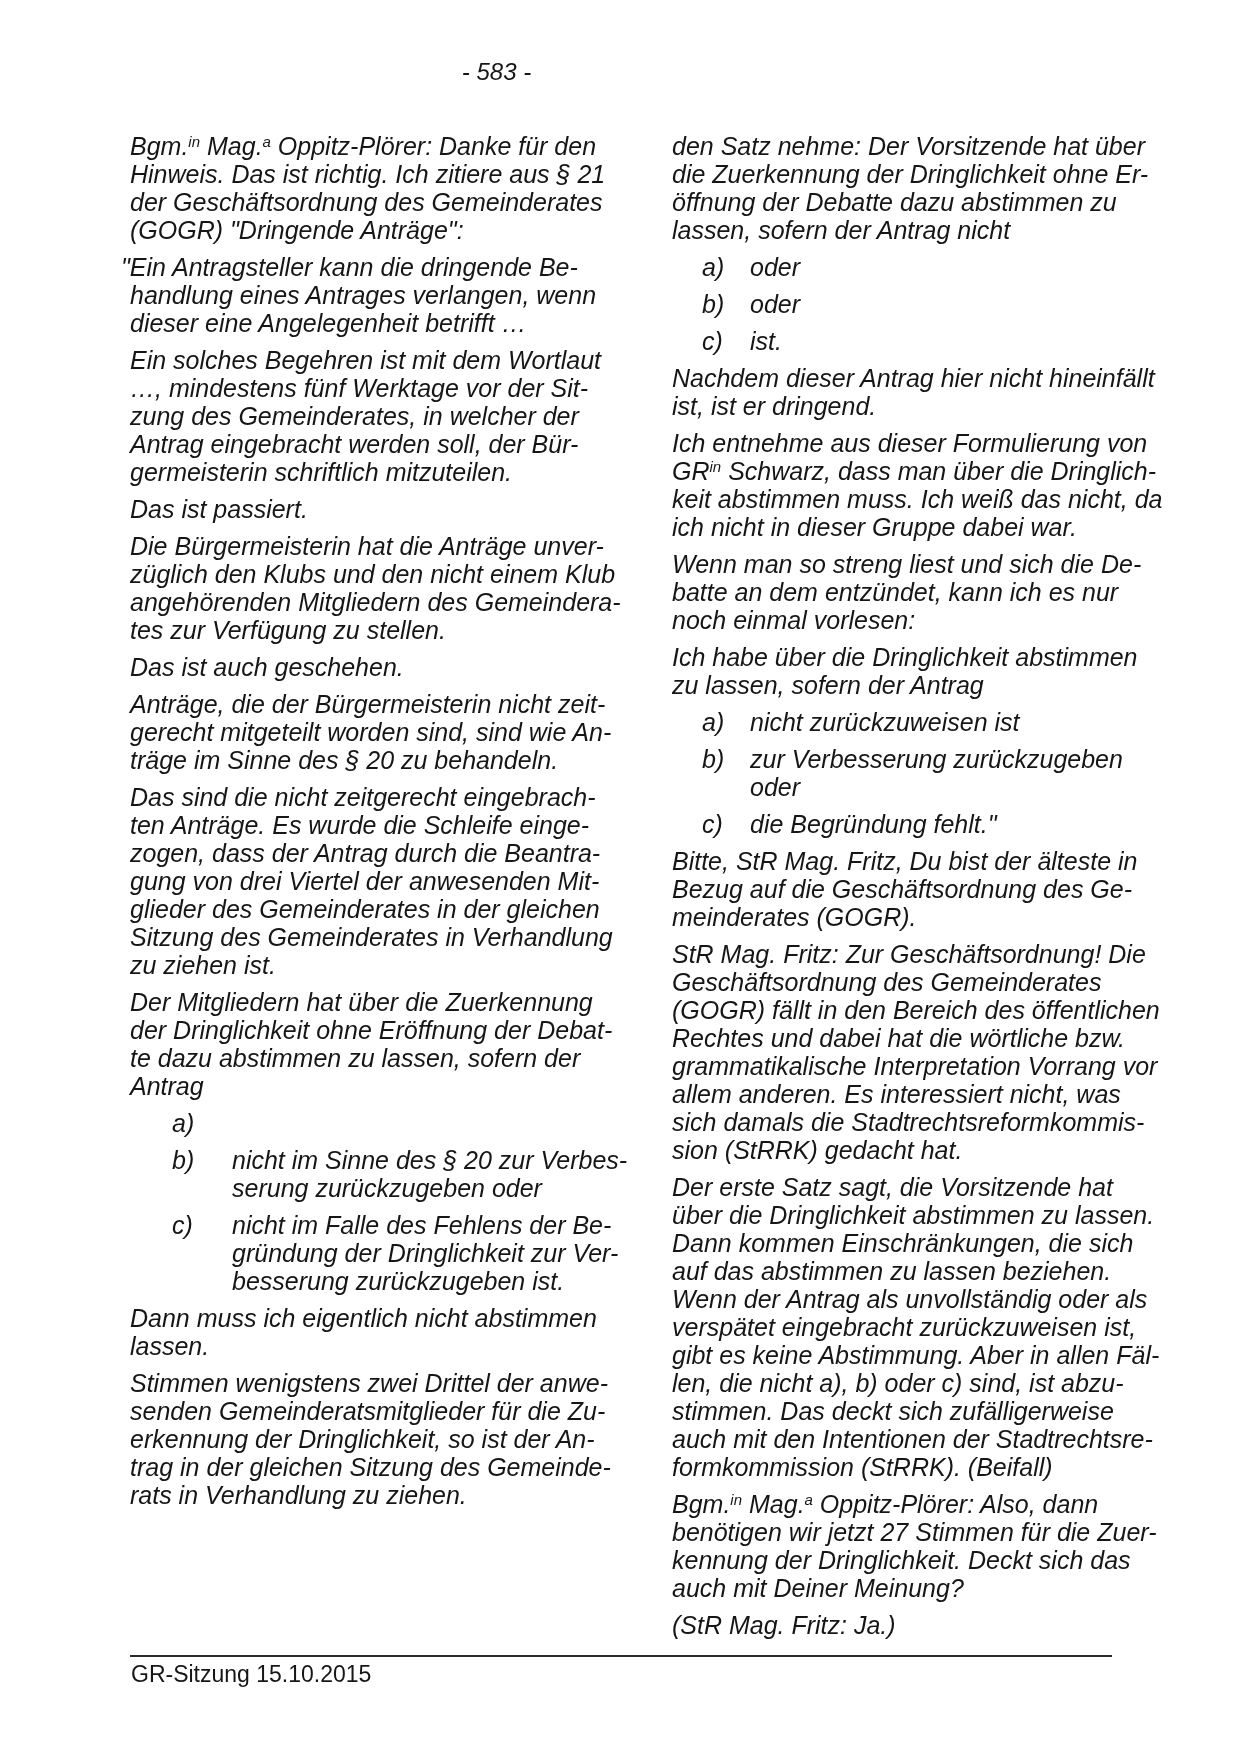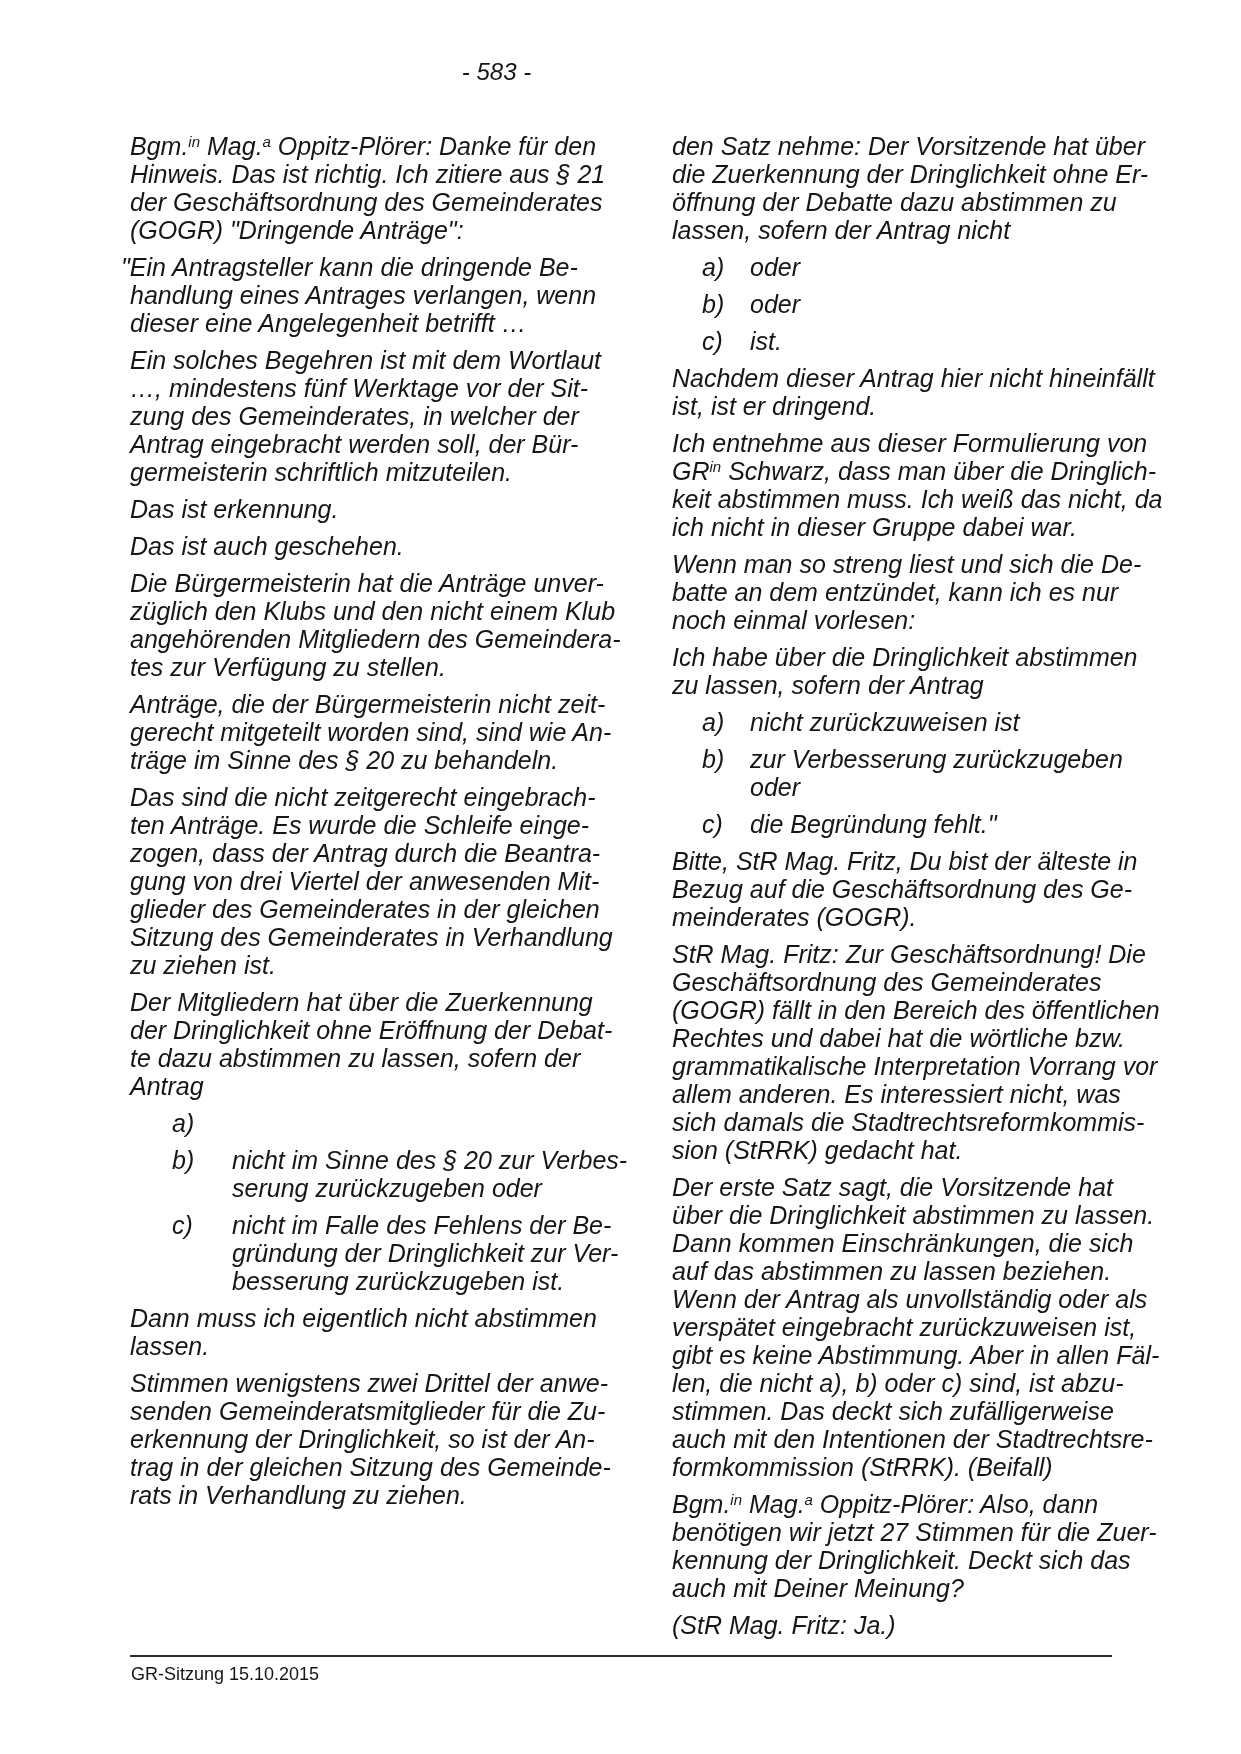--- a/index.html
+++ b/index.html
@@ -61,21 +61,21 @@
     left: 130px;
     top: 1655px;
     width: 982px;
     height: 0;
     border-top: 2px solid #2b2b2b;
   }
   .footer-text {
     position: absolute;
     left: 131px;
     top: 1661px;
-    font-size: 18px;
+    font-size: 23px;
     line-height: 26px;
   }
 </style>
 </head>
 <body>
 
 <div class="page-number">- 583 -</div>
 
 <div class="col col-left">
   <p class="para"><span>Bgm.</span><sup>in</sup><span> Mag.</span><sup>a</sup><span> Oppitz-Plörer: Danke für den
@@ -83,26 +83,26 @@
 der Geschäftsordnung des Gemeinderates
 (GOGR) "Dringende Anträge":</span></p>
   <p class="para hang">"Ein Antragsteller kann die dringende Be-
 handlung eines Antrages verlangen, wenn
 dieser eine Angelegenheit betrifft …</p>
   <p class="para">Ein solches Begehren ist mit dem Wortlaut
 …, mindestens fünf Werktage vor der Sit-
 zung des Gemeinderates, in welcher der
 Antrag eingebracht werden soll, der Bür-
 germeisterin schriftlich mitzuteilen.</p>
-  <p class="para">Das ist erkennung.</p>
-  <p class="para">Das ist auch geschehen.</p>
+  <p class="para">Das ist passiert.</p>
   <p class="para">Die Bürgermeisterin hat die Anträge unver-
 züglich den Klubs und den nicht einem Klub
 angehörenden Mitgliedern des Gemeindera-
 tes zur Verfügung zu stellen.</p>
+  <p class="para">Das ist auch geschehen.</p>
   <p class="para">Anträge, die der Bürgermeisterin nicht zeit-
 gerecht mitgeteilt worden sind, sind wie An-
 träge im Sinne des § 20 zu behandeln.</p>
   <p class="para">Das sind die nicht zeitgerecht eingebrach-
 ten Anträge. Es wurde die Schleife einge-
 zogen, dass der Antrag durch die Beantra-
 gung von drei Viertel der anwesenden Mit-
 glieder des Gemeinderates in der gleichen
 Sitzung des Gemeinderates in Verhandlung
 zu ziehen ist.</p>

